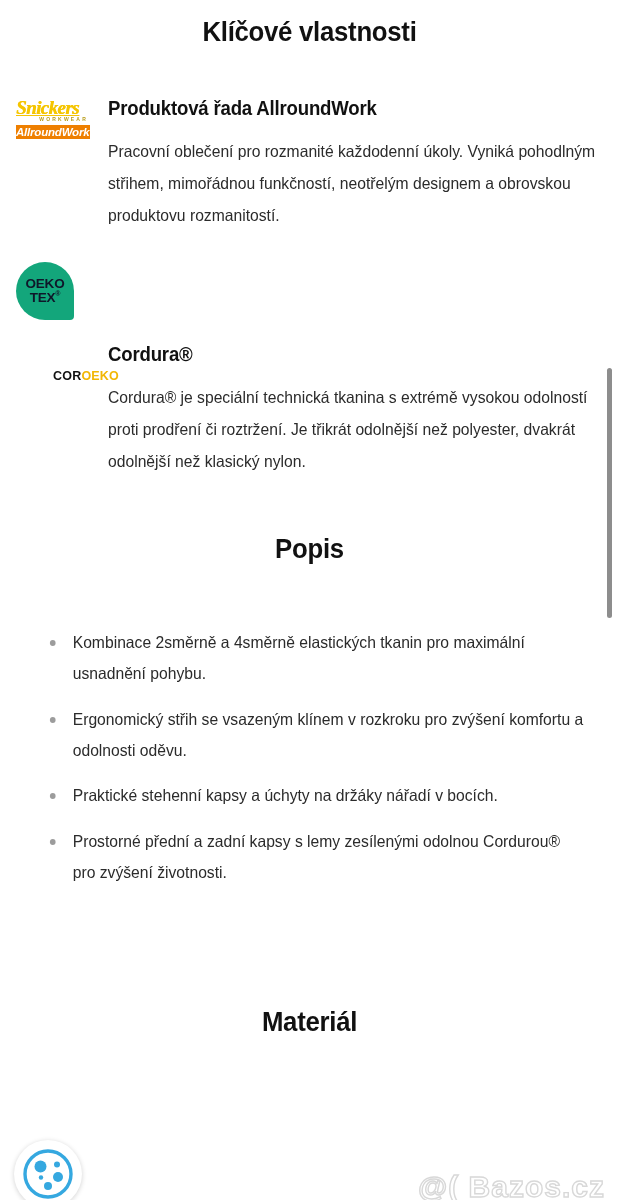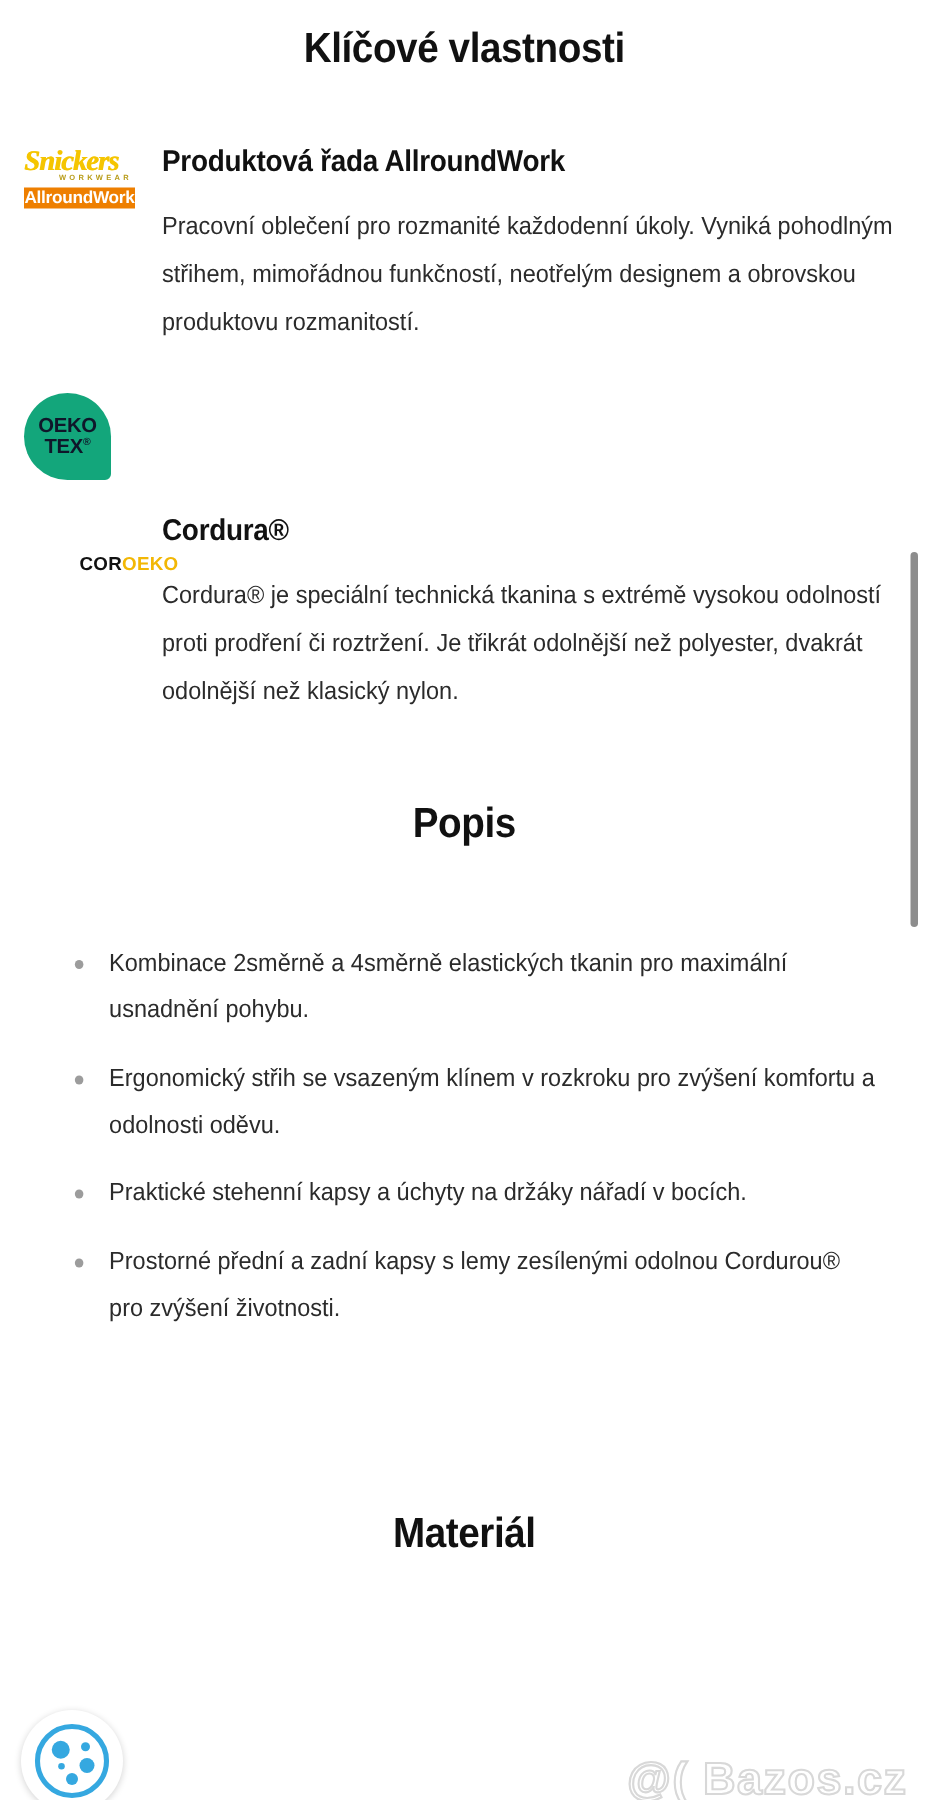--- a/index.html
+++ b/index.html
@@ -87,40 +87,41 @@
   }
   .snickers-word {
     font-size: 19px;
     font-weight: 700;
     font-style: italic;
     color: #F5C500;
     letter-spacing: -0.6px;
     line-height: 1;
     font-family: "Liberation Serif", serif;
     text-shadow: 0.5px 0 0 #F5C500;
+    text-decoration: underline;
   }
   .snickers-sub {
     font-size: 5px;
     font-weight: 700;
     letter-spacing: 2.2px;
     color: #b89c18;
     text-align: right;
     line-height: 1.1;
     padding-right: 2px;
   }
   .snickers-bar {
     margin-top: 2px;
     background: #EE7F00;
     color: #ffffff;
     font-size: 11.5px;
     font-weight: 700;
-    text-align: center;
     line-height: 14px;
     height: 14px;
     letter-spacing: -0.2px;
+    font-style: italic;
   }
 
   
   .oeko {
     width: 58px;
     height: 58px;
     background: #13A67B;
     border-radius: 50% 50% 4px 50%;
     color: #0f172a;
     display: flex;

